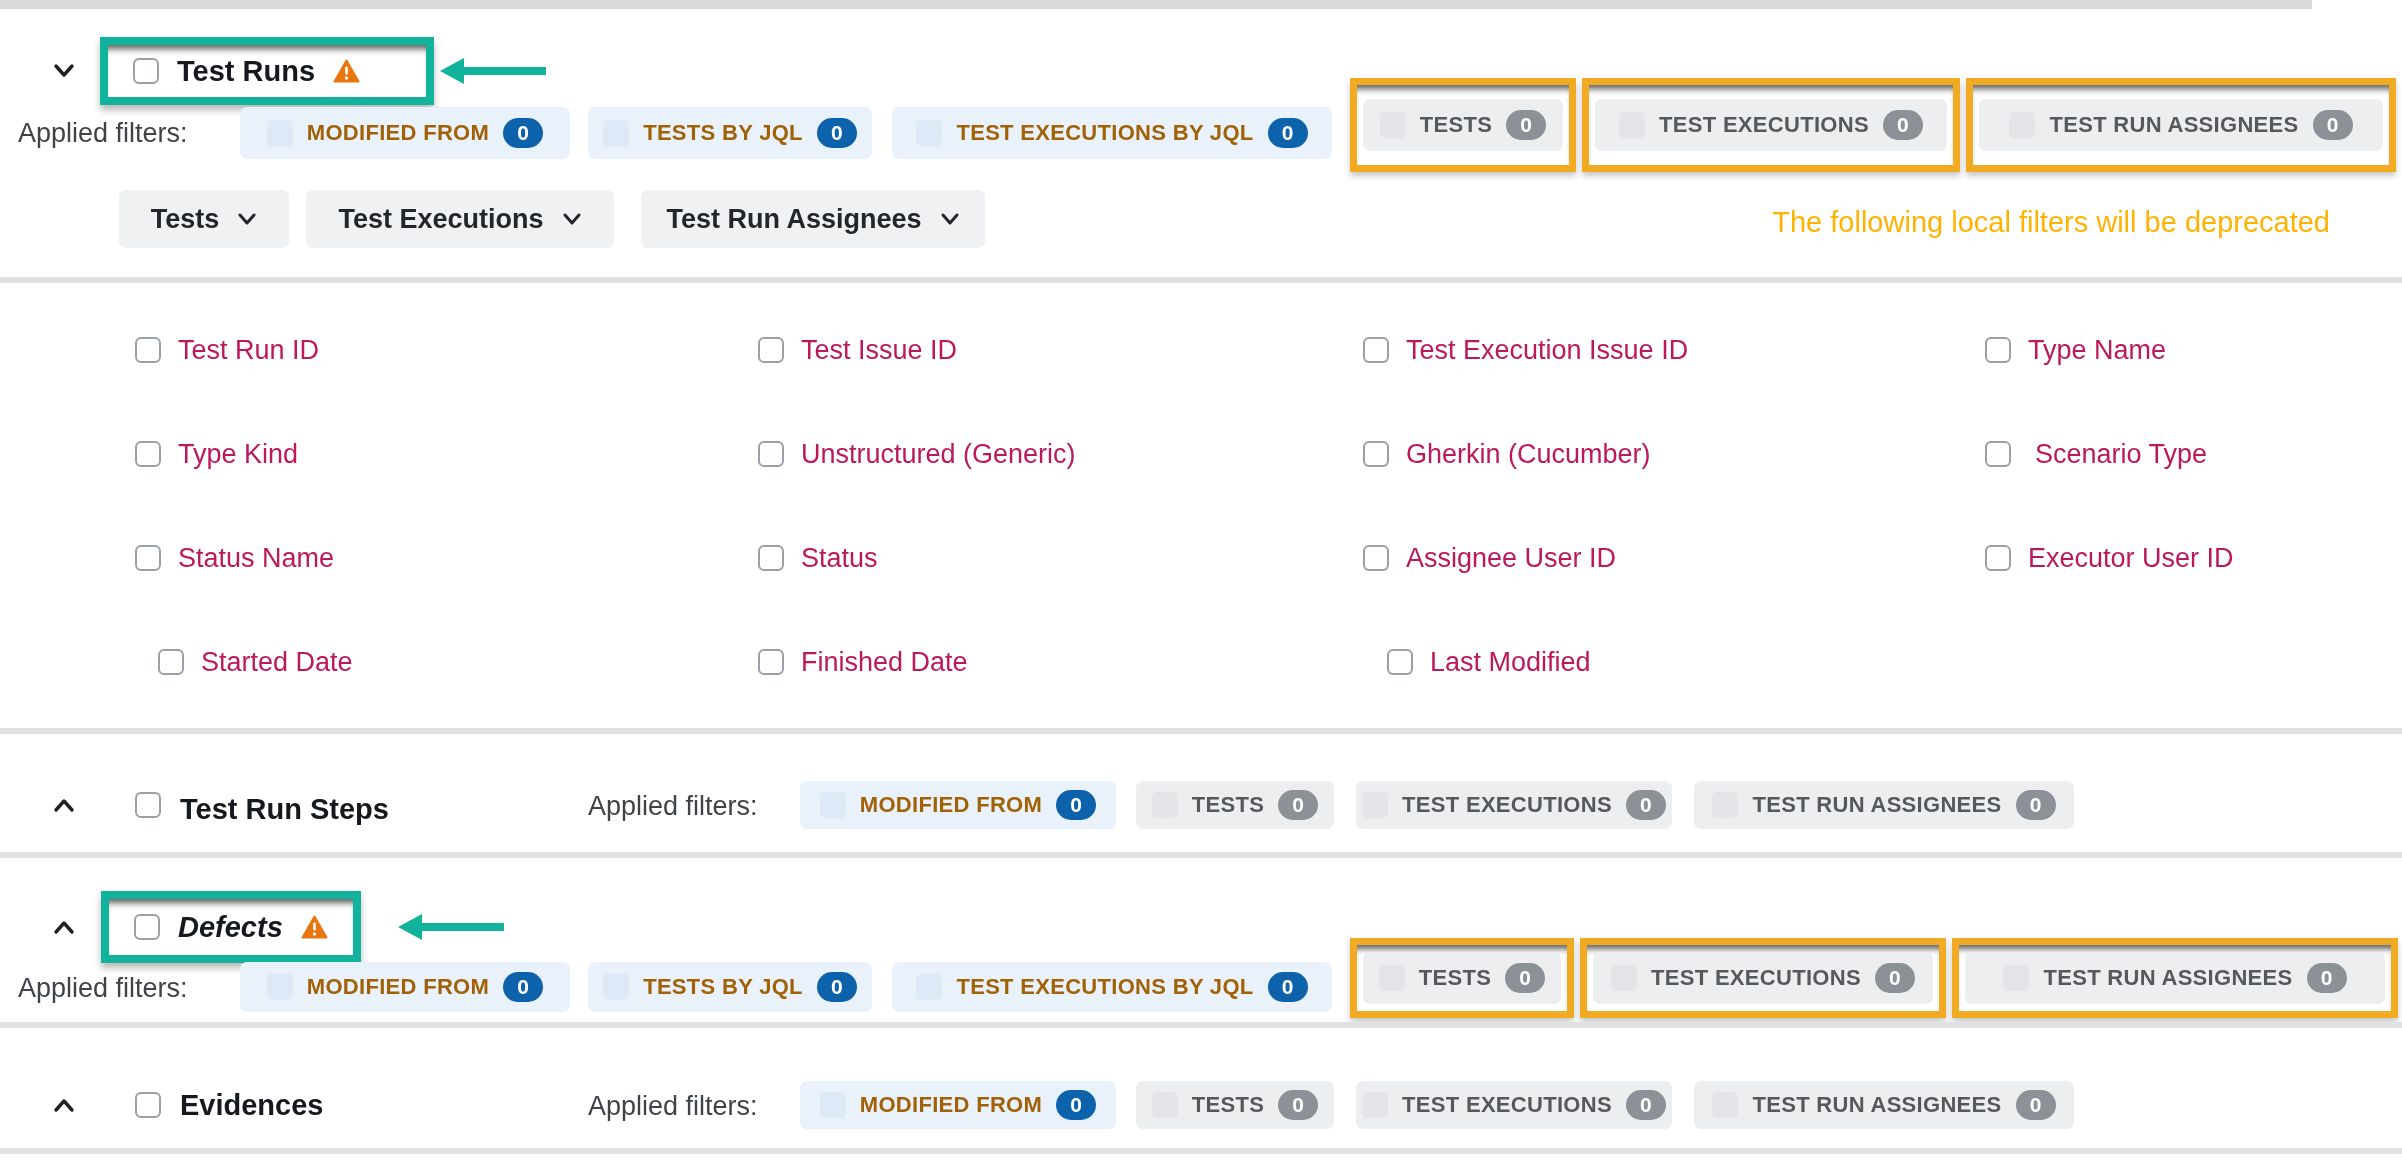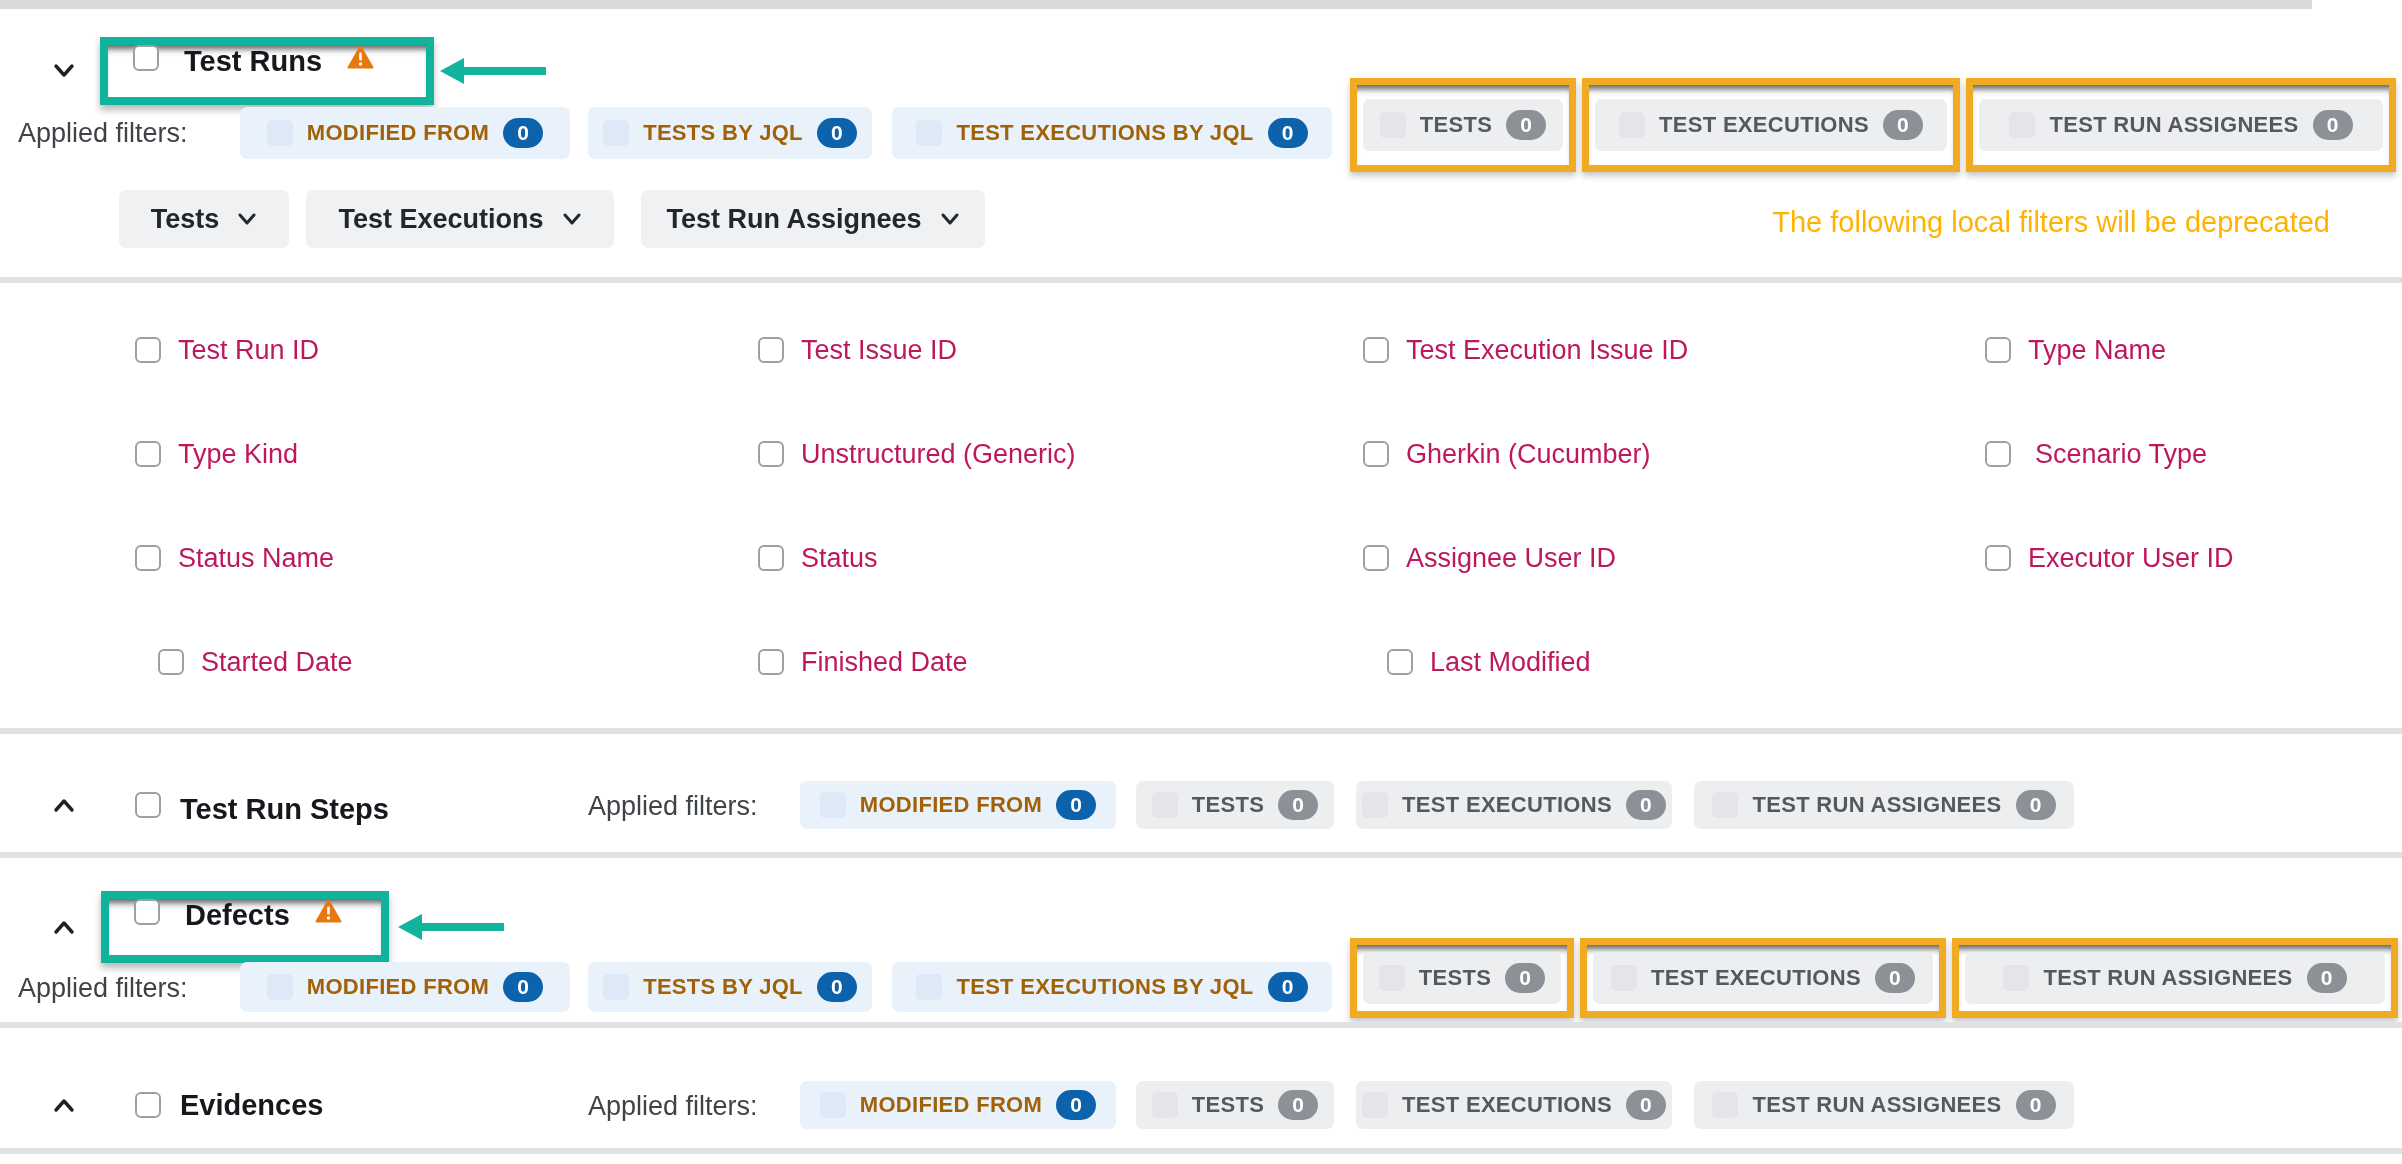--- a/index.html
+++ b/index.html
@@ -30,21 +30,21 @@
   .chip.blue .chip-label{color:#a16207;}
   .chip.gray .chip-label{color:#55595D;}
   .chip-badge{min-width:40px;height:30px;box-sizing:border-box;padding:0 9px;border-radius:16px;
               display:flex;align-items:center;justify-content:center;color:#fff;font-size:21px;font-weight:700;}
   .chip.blue .chip-badge{background:#0D62AC;}
   .chip.gray .chip-badge{background:#8B9196;}
 
   
   .annot-teal{position:absolute;box-sizing:border-box;border:8px solid #12B39C;background:#fff;
               box-shadow:inset 0 8px 6px -4px rgba(45,45,45,.75), 0 5px 7px rgba(0,0,0,.28);
-              display:flex;gap:25px;padding-left:25px;}
+              display:flex;align-items:center;gap:18px;padding-left:25px;}
   .annot-amber{position:absolute;box-sizing:border-box;border:7px solid #F0AB22;background:#fff;
                box-shadow:inset 0 8px 6px -4px rgba(45,45,45,.75), 0 4px 6px rgba(0,0,0,.22);
                display:flex;align-items:center;justify-content:center;}
   .chip-in-box{position:relative;left:auto;top:auto;width:calc(100% - 12px);height:52px;}
 
   .annot-arrow{position:absolute;display:flex;align-items:center;height:26px;}
   .arrow-head{width:0;height:0;border-top:13px solid transparent;border-bottom:13px solid transparent;
               border-right:24px solid #12B39C;}
   .arrow-shaft{width:82px;height:8px;background:#12B39C;}
 
@@ -248,21 +248,21 @@
   </div>
 
   <div class="divider" style="top:852px;"></div>
 
   <button class="chev-btn" style="left:46px;top:909px;">
     <svg width="30" height="27" viewBox="0 0 30 27">
       <polyline points="7,18 15,9 23,18" fill="none" stroke="#1E2124" stroke-width="3.4" stroke-linecap="round" stroke-linejoin="round"></polyline>
     </svg>
   </button>
 
-  <div class="annot-teal" style="left:101px;top:891px;width:288px;height:72px;">
+  <div class="annot-teal" style="left:101px;top:891px;width:260px;height:72px;font-style:italic;">
     <span class="checkbox"></span>
     <span class="section-title">Defects</span>
     <svg class="warn-icon" width="27" height="24" viewBox="0 0 27 24">
       <path d="M13.5 1.5 L25.5 22.5 L1.5 22.5 Z" fill="#E8770F" stroke="#E8770F" stroke-width="2" stroke-linejoin="round"></path>
       <rect x="12.2" y="7.5" width="2.6" height="8" rx="1.3" fill="#fff"></rect>
       <circle cx="13.5" cy="19" r="1.7" fill="#fff"></circle>
     </svg>
   </div>
 
   <div class="annot-arrow" style="left:398px;top:914px;">

